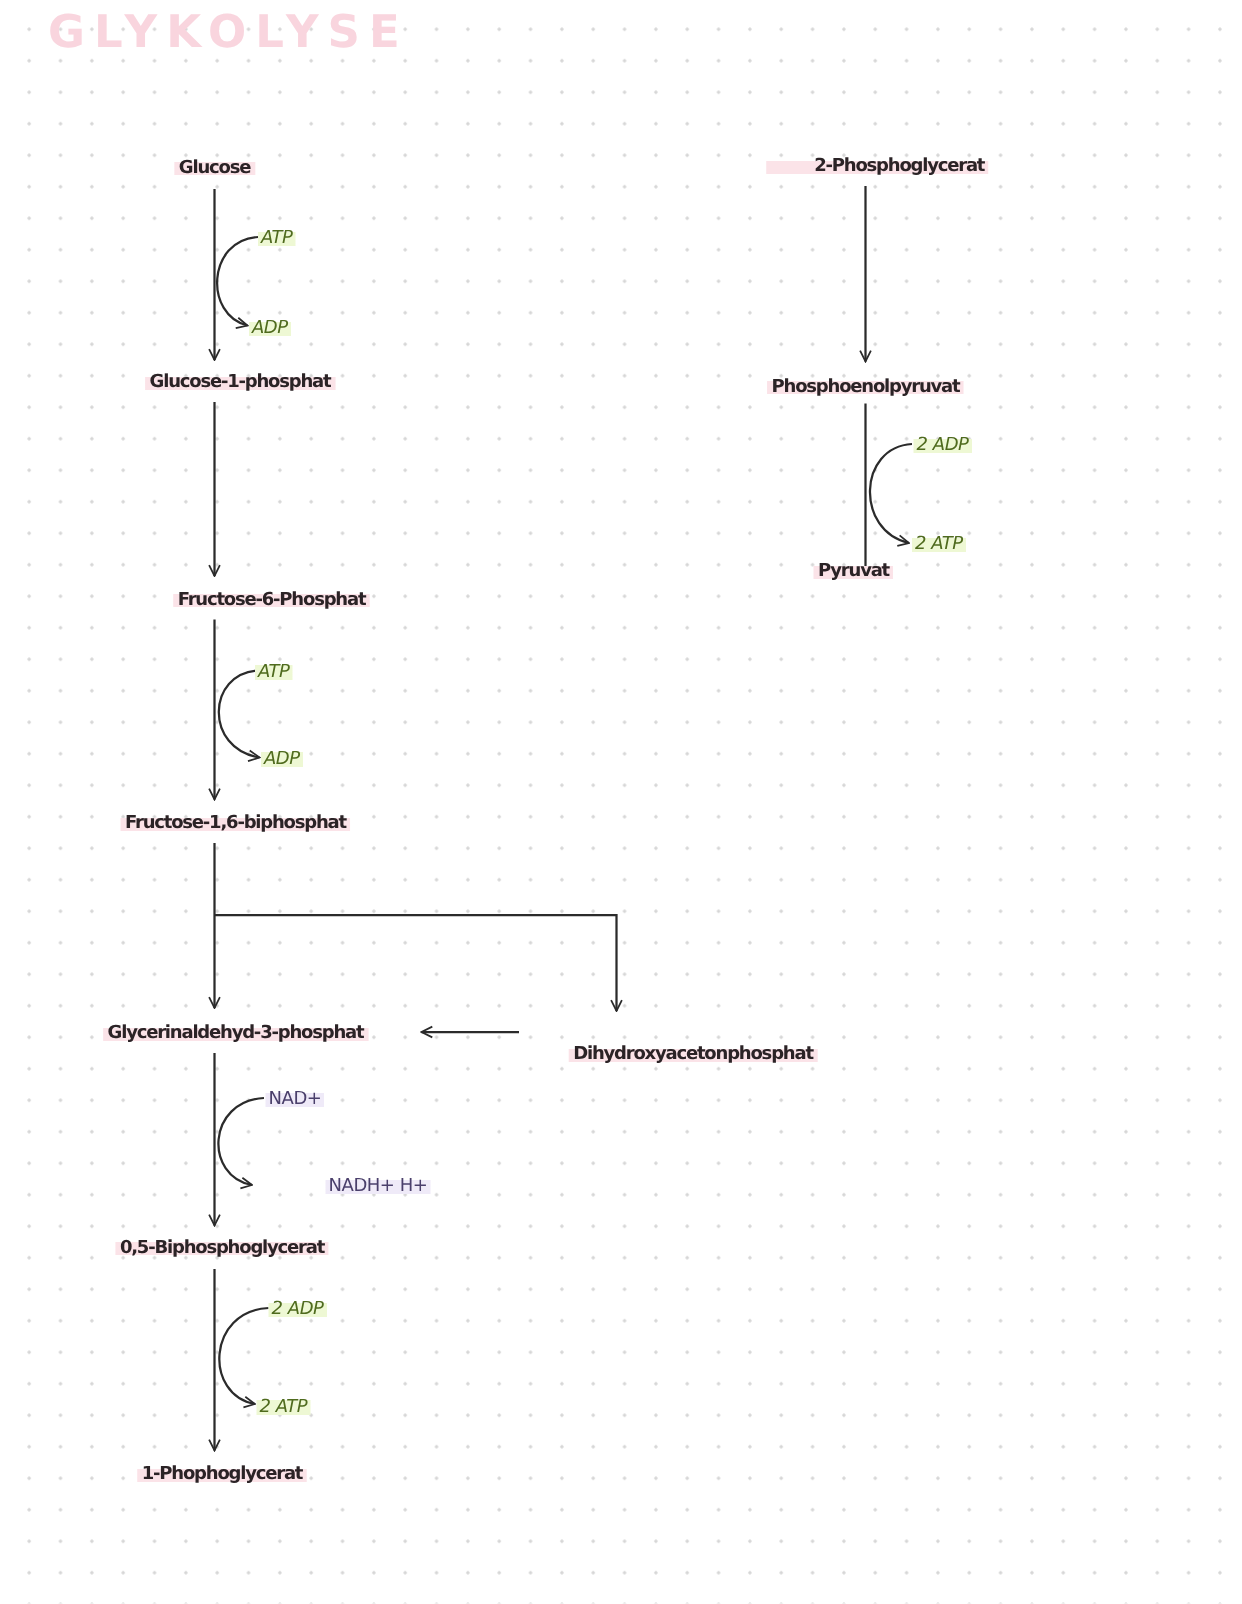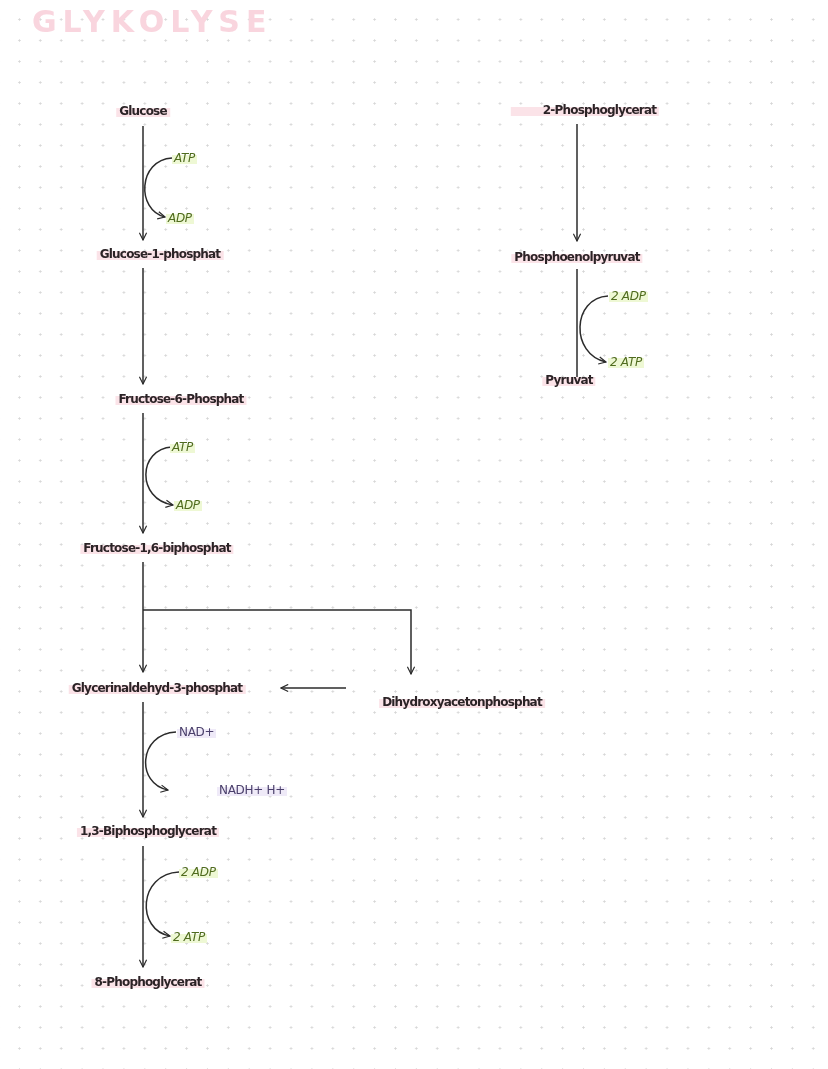--- a/index.html
+++ b/index.html
@@ -71,22 +71,22 @@
     <path d="M608,296 C572,298 570,354 606,362" marker-end="url(#ah)"></path>
   </g>
 </svg>
 
 <div class="node" style="left:143px; top:111px;">Glucose</div>
 <div class="node" style="left:160px; top:254px;">Glucose-1-phosphat</div>
 <div class="node" style="left:161px; top:399px;margin-left:20px;">Fructose-6-Phosphat</div>
 <div class="node" style="left:157px; top:548px;text-align:center;">Fructose-1,6-biphosphat</div>
 <div class="node" style="left:157px; top:688px;">Glycerinaldehyd-3-phosphat</div>
 <div class="node" style="left:462px; top:688px;margin-top:14px;">Dihydroxyacetonphosphat</div>
-<div class="node" style="left:148px; top:831px;">1,3-Biphosphoglycerat</div>
-<div class="node" style="left:148px; top:982px;">8-Phophoglycerat</div>
+<div class="node" style="left:148px; top:831px;">0,5-Biphosphoglycerat</div>
+<div class="node" style="left:148px; top:982px;">1-Phophoglycerat</div>
 
 <div class="node" style="left:585px; top:110px;padding-left:32px;">2-Phosphoglycerat</div>
 <div class="node" style="left:577px; top:257px;">Phosphoenolpyruvat</div>
 <div class="node" style="left:569px; top:380px;">Pyruvat</div>
 
 <div class="co energy" style="left:172px; top:158px;">ATP</div>
 <div class="co energy" style="left:166px; top:218px;">ADP</div>
 <div class="co energy" style="left:170px; top:447px;">ATP</div>
 <div class="co energy" style="left:174px; top:505px;">ADP</div>
 <div class="co redox" style="left:177px; top:732px;">NAD+</div>

